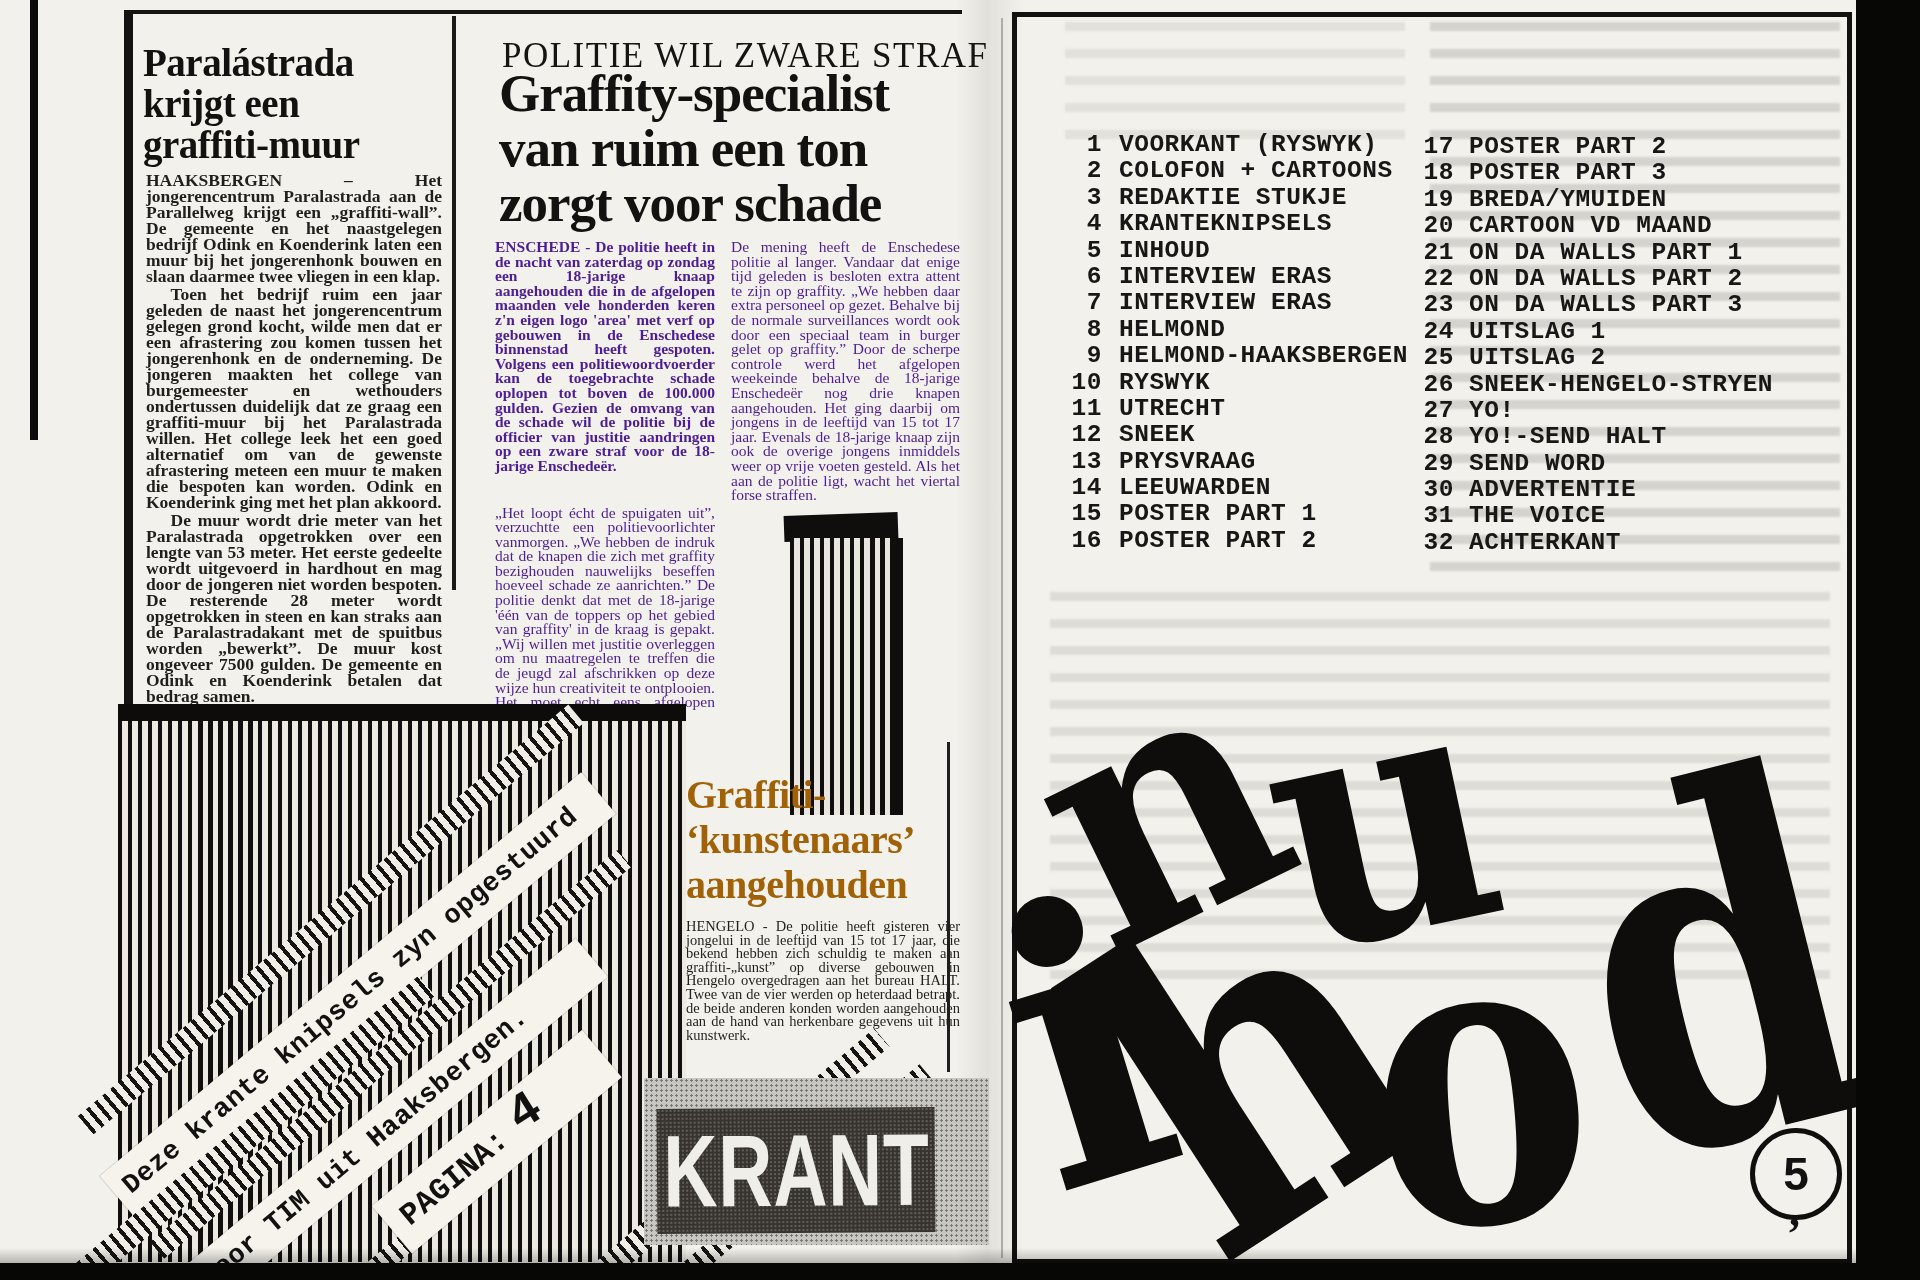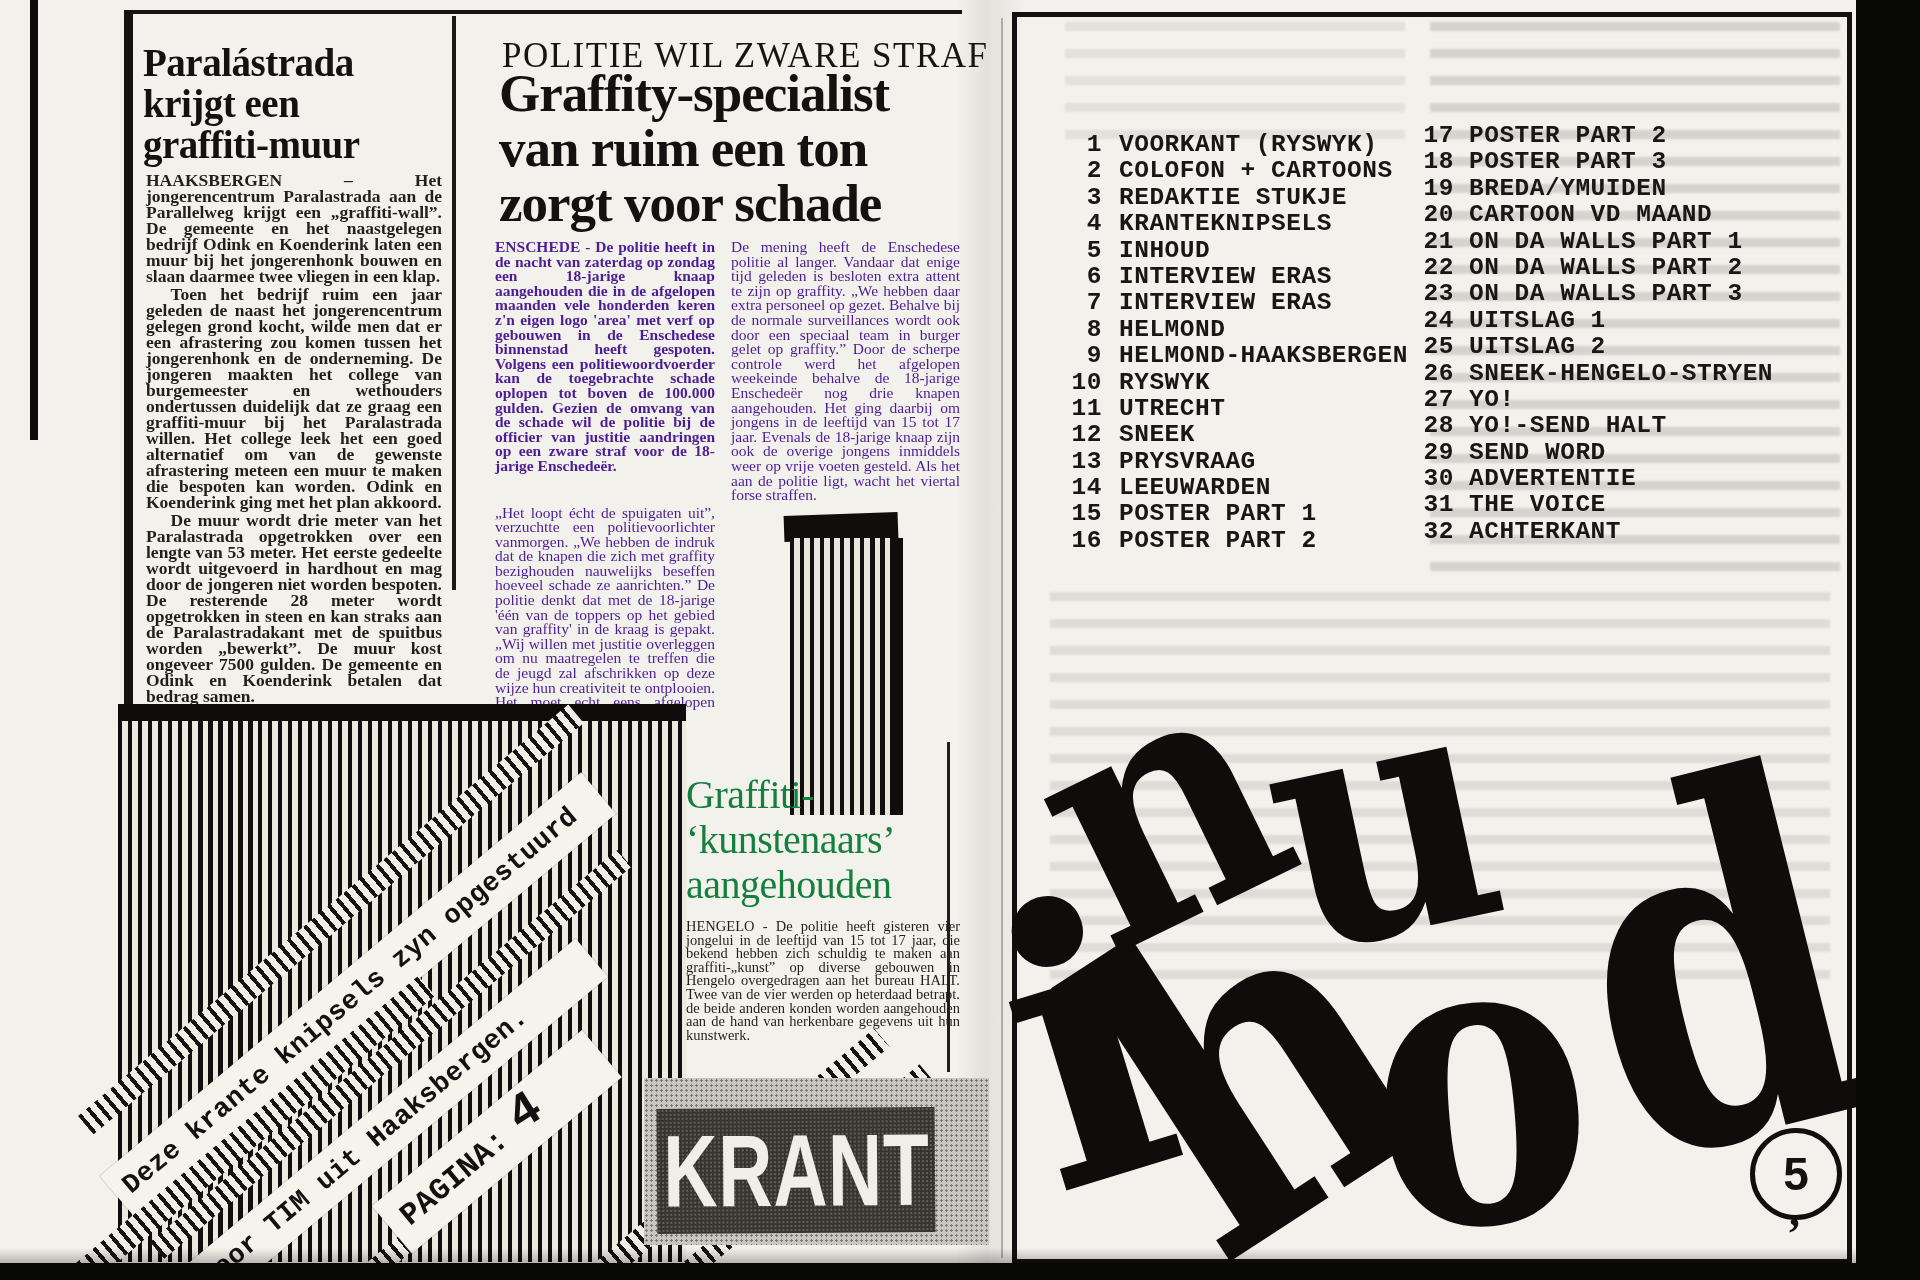--- a/index.html
+++ b/index.html
@@ -54,38 +54,38 @@
   .rp2{left:636px;top:1302px;width:370px;height:20px;}
   .strip{background:#f5f3ec;transform-origin:left top;transform:rotate(-40deg);
          font-family:"Liberation Mono","DejaVu Sans Mono",monospace;font-weight:bold;color:#121110;
          box-shadow:0 0 0 1px rgba(20,20,18,.12);display:flex;align-items:center;}
   .stripA{left:100px;top:1176px;width:616px;height:54px;font-size:27px;letter-spacing:.5px;padding-left:12px;}
   .stripB{left:178px;top:1272px;width:505px;height:50px;font-size:27px;letter-spacing:.5px;padding-left:14px;}
   .stripP{left:372px;top:1206px;width:258px;height:62px;font-size:31px;padding-left:16px;}
   .stripP .pnum{font-size:50px;margin-left:16px;transform:rotate(8deg) translateY(-5px);display:inline-block;}
 
   
-  .heng-headline{left:686px;top:772px;width:285px;font-size:40px;font-weight:normal;line-height:45px;letter-spacing:-.5px;color:#15803d;}
+  .heng-headline{left:686px;top:772px;width:285px;font-size:40px;font-weight:bold;line-height:45px;letter-spacing:-.5px;color:#a16207;}
   .heng-body{left:686px;top:920px;width:274px;font-size:14.5px;line-height:13.6px;text-align:justify;color:#201f1c;}
 
   
   .krant-band{left:644px;top:1078px;width:345px;height:167px;background-color:#c8c6c0;
               background-image:radial-gradient(rgba(45,44,42,.5) 1px,transparent 1.4px);background-size:5px 5px;}
   .krant-box{left:657px;top:1108px;width:278px;height:125px;background-color:#37342f;
              background-image:radial-gradient(rgba(205,202,195,.28) 1px,transparent 1.5px);background-size:4px 4px;
              display:flex;align-items:center;justify-content:center;transform:rotate(-.4deg);}
   .krant-text{font-family:"Liberation Sans","DejaVu Sans",sans-serif;font-weight:bold;font-size:100px;
               color:#f0eee8;letter-spacing:1px;transform:scale(.75,1.02);white-space:nowrap;}
 
   
   .r-frame{left:1012px;top:12px;width:840px;height:1252px;border:5px solid #121110;box-sizing:border-box;}
   .toc{font-family:"Liberation Mono","DejaVu Sans Mono",monospace;font-weight:bold;font-size:24.5px;
        color:#181715;letter-spacing:.5px;}
   .toc1{left:1056px;top:131px;}
-  .toc2{left:1404px;top:122px;}
+  .toc2{left:1404px;top:133px;}
   .toc-row{display:flex;height:26.4px;align-items:baseline;white-space:nowrap;}
   .toc1 .toc-num{width:46px;text-align:right;margin-right:17px;}
   .toc2 .toc-num{width:50px;text-align:right;margin-right:15px;}
 
   .ghost{background:repeating-linear-gradient(180deg,rgba(80,78,72,.18) 0 9px,rgba(80,78,72,0) 9px 27px);filter:blur(1.1px);}
   .g1{left:1430px;top:22px;width:410px;height:560px;}
   .g2{left:1050px;top:592px;width:780px;height:400px;opacity:.7;}
   .g3{left:1065px;top:22px;width:340px;height:120px;opacity:.55;}
 
   .bl{position:absolute;color:#0e0d0b;font-family:"DejaVu Serif","Liberation Serif",serif;font-weight:bold;line-height:1;}

